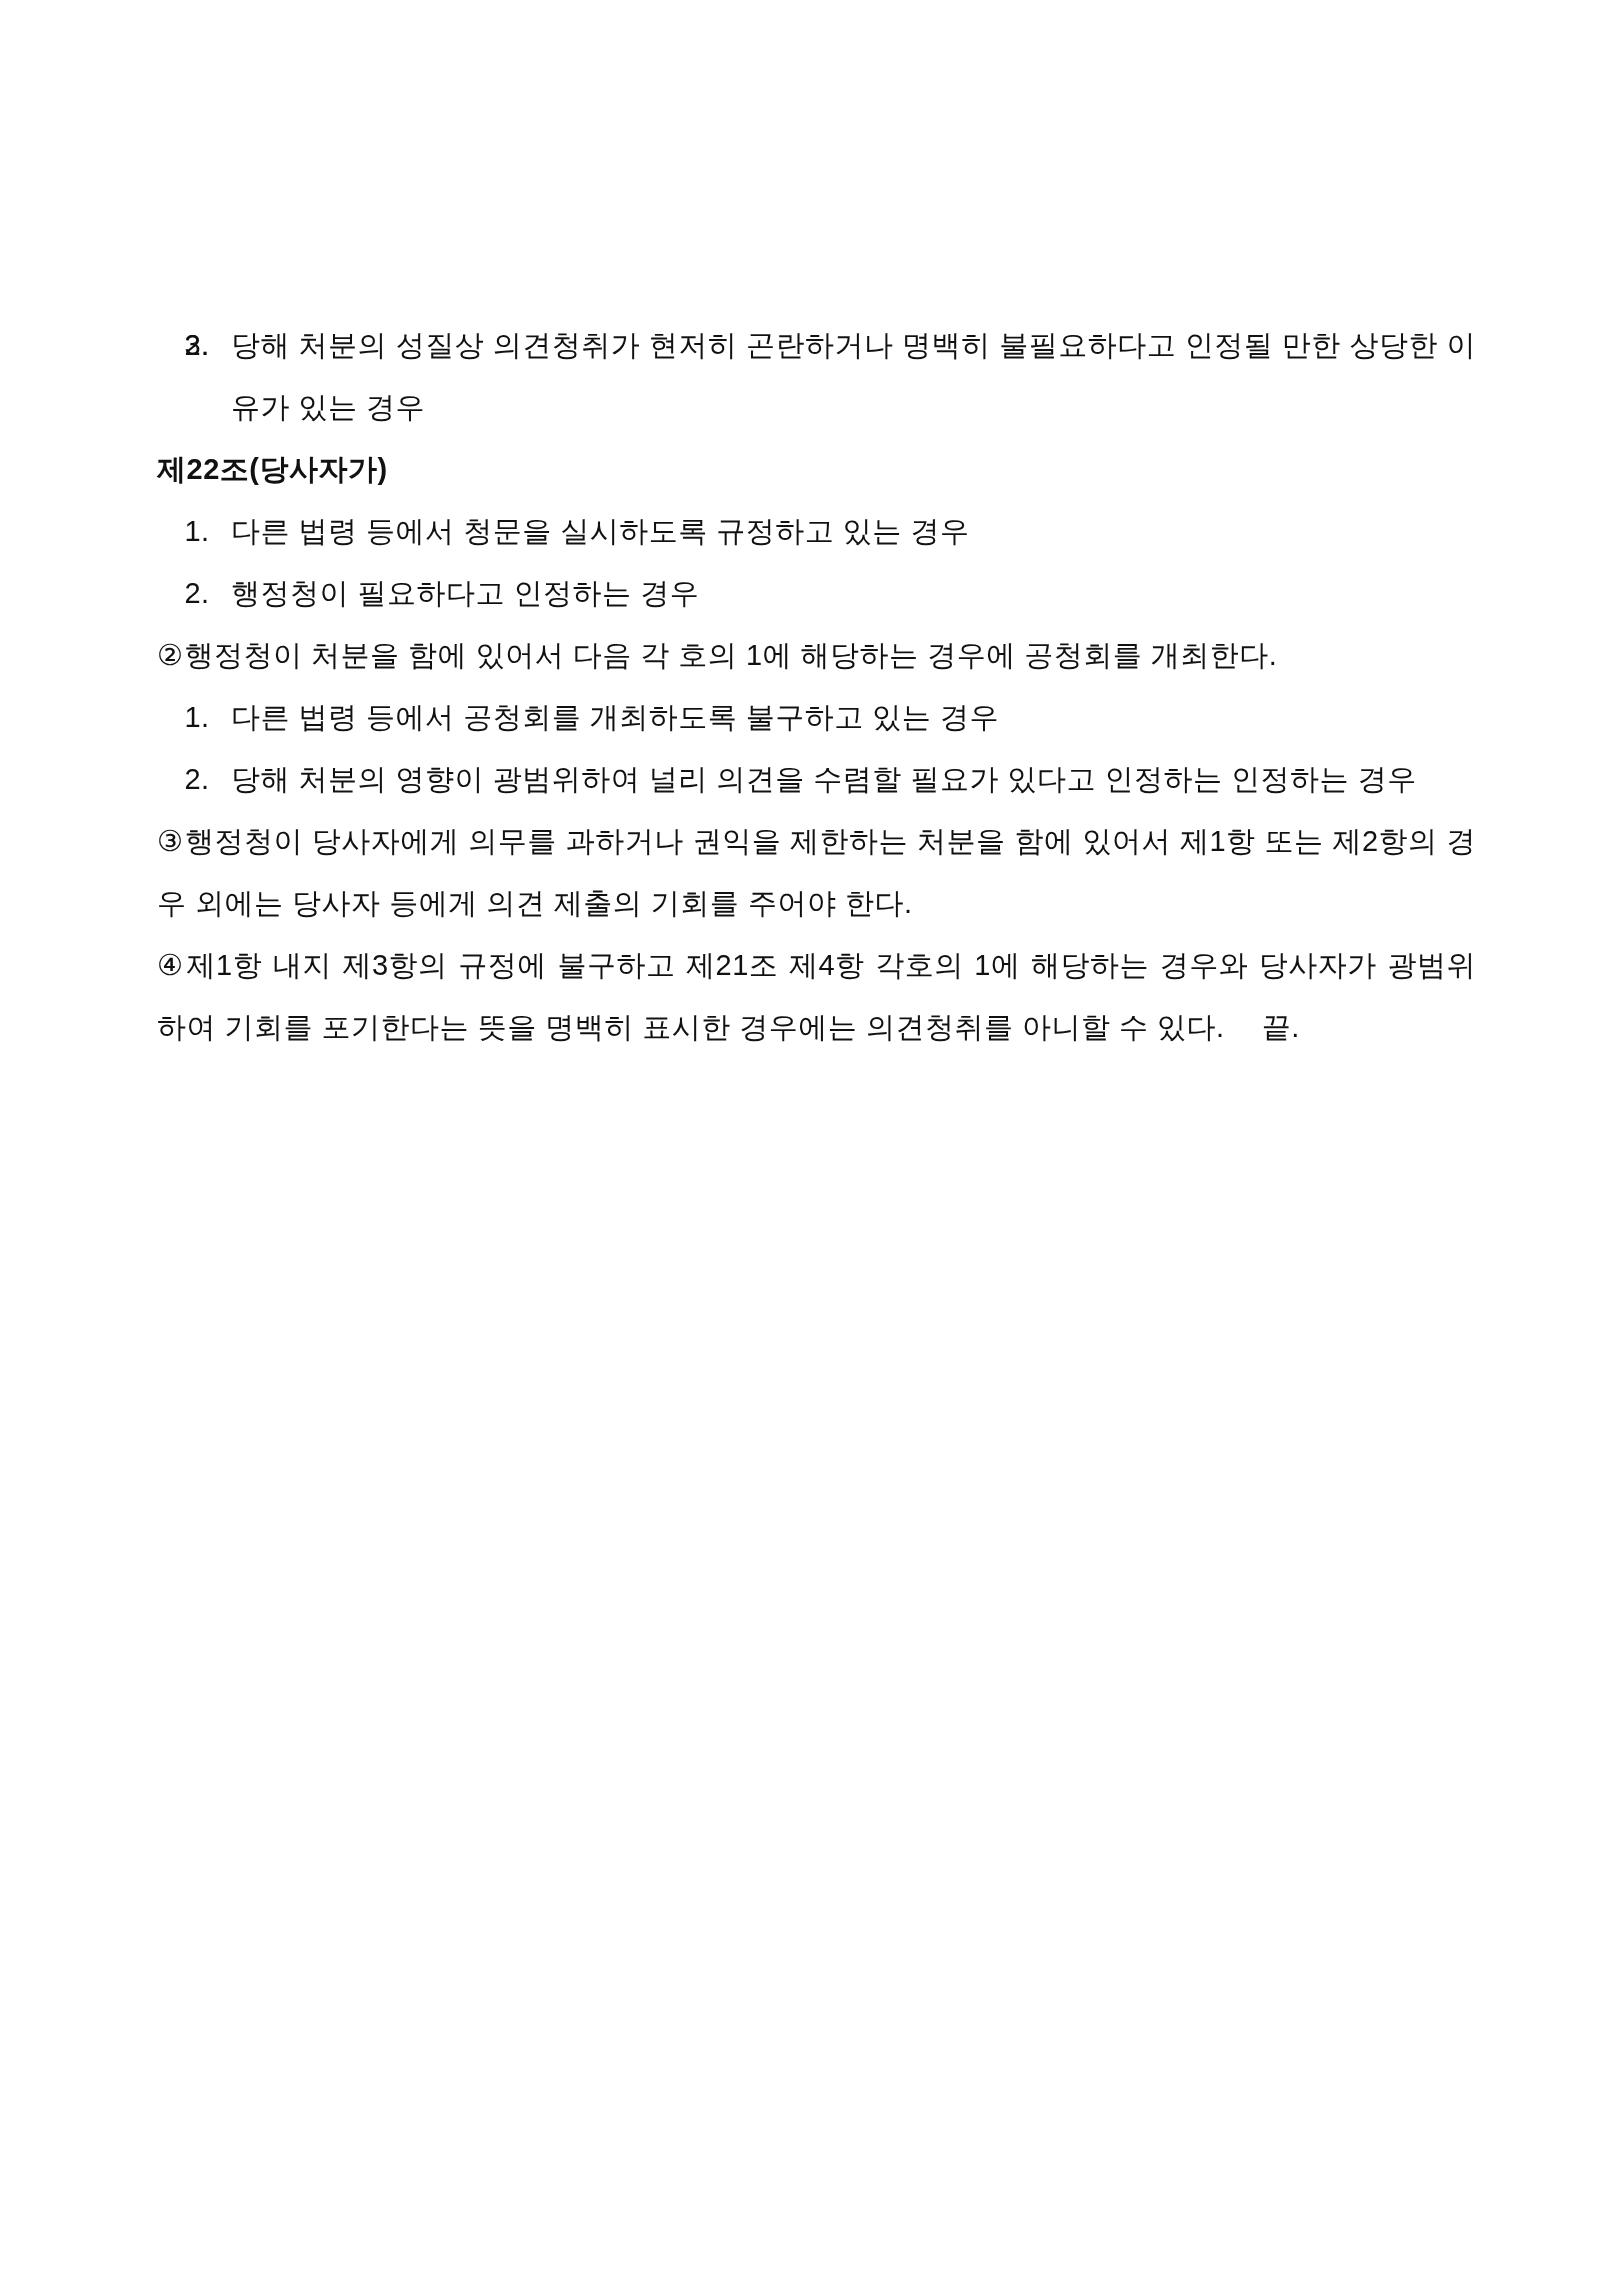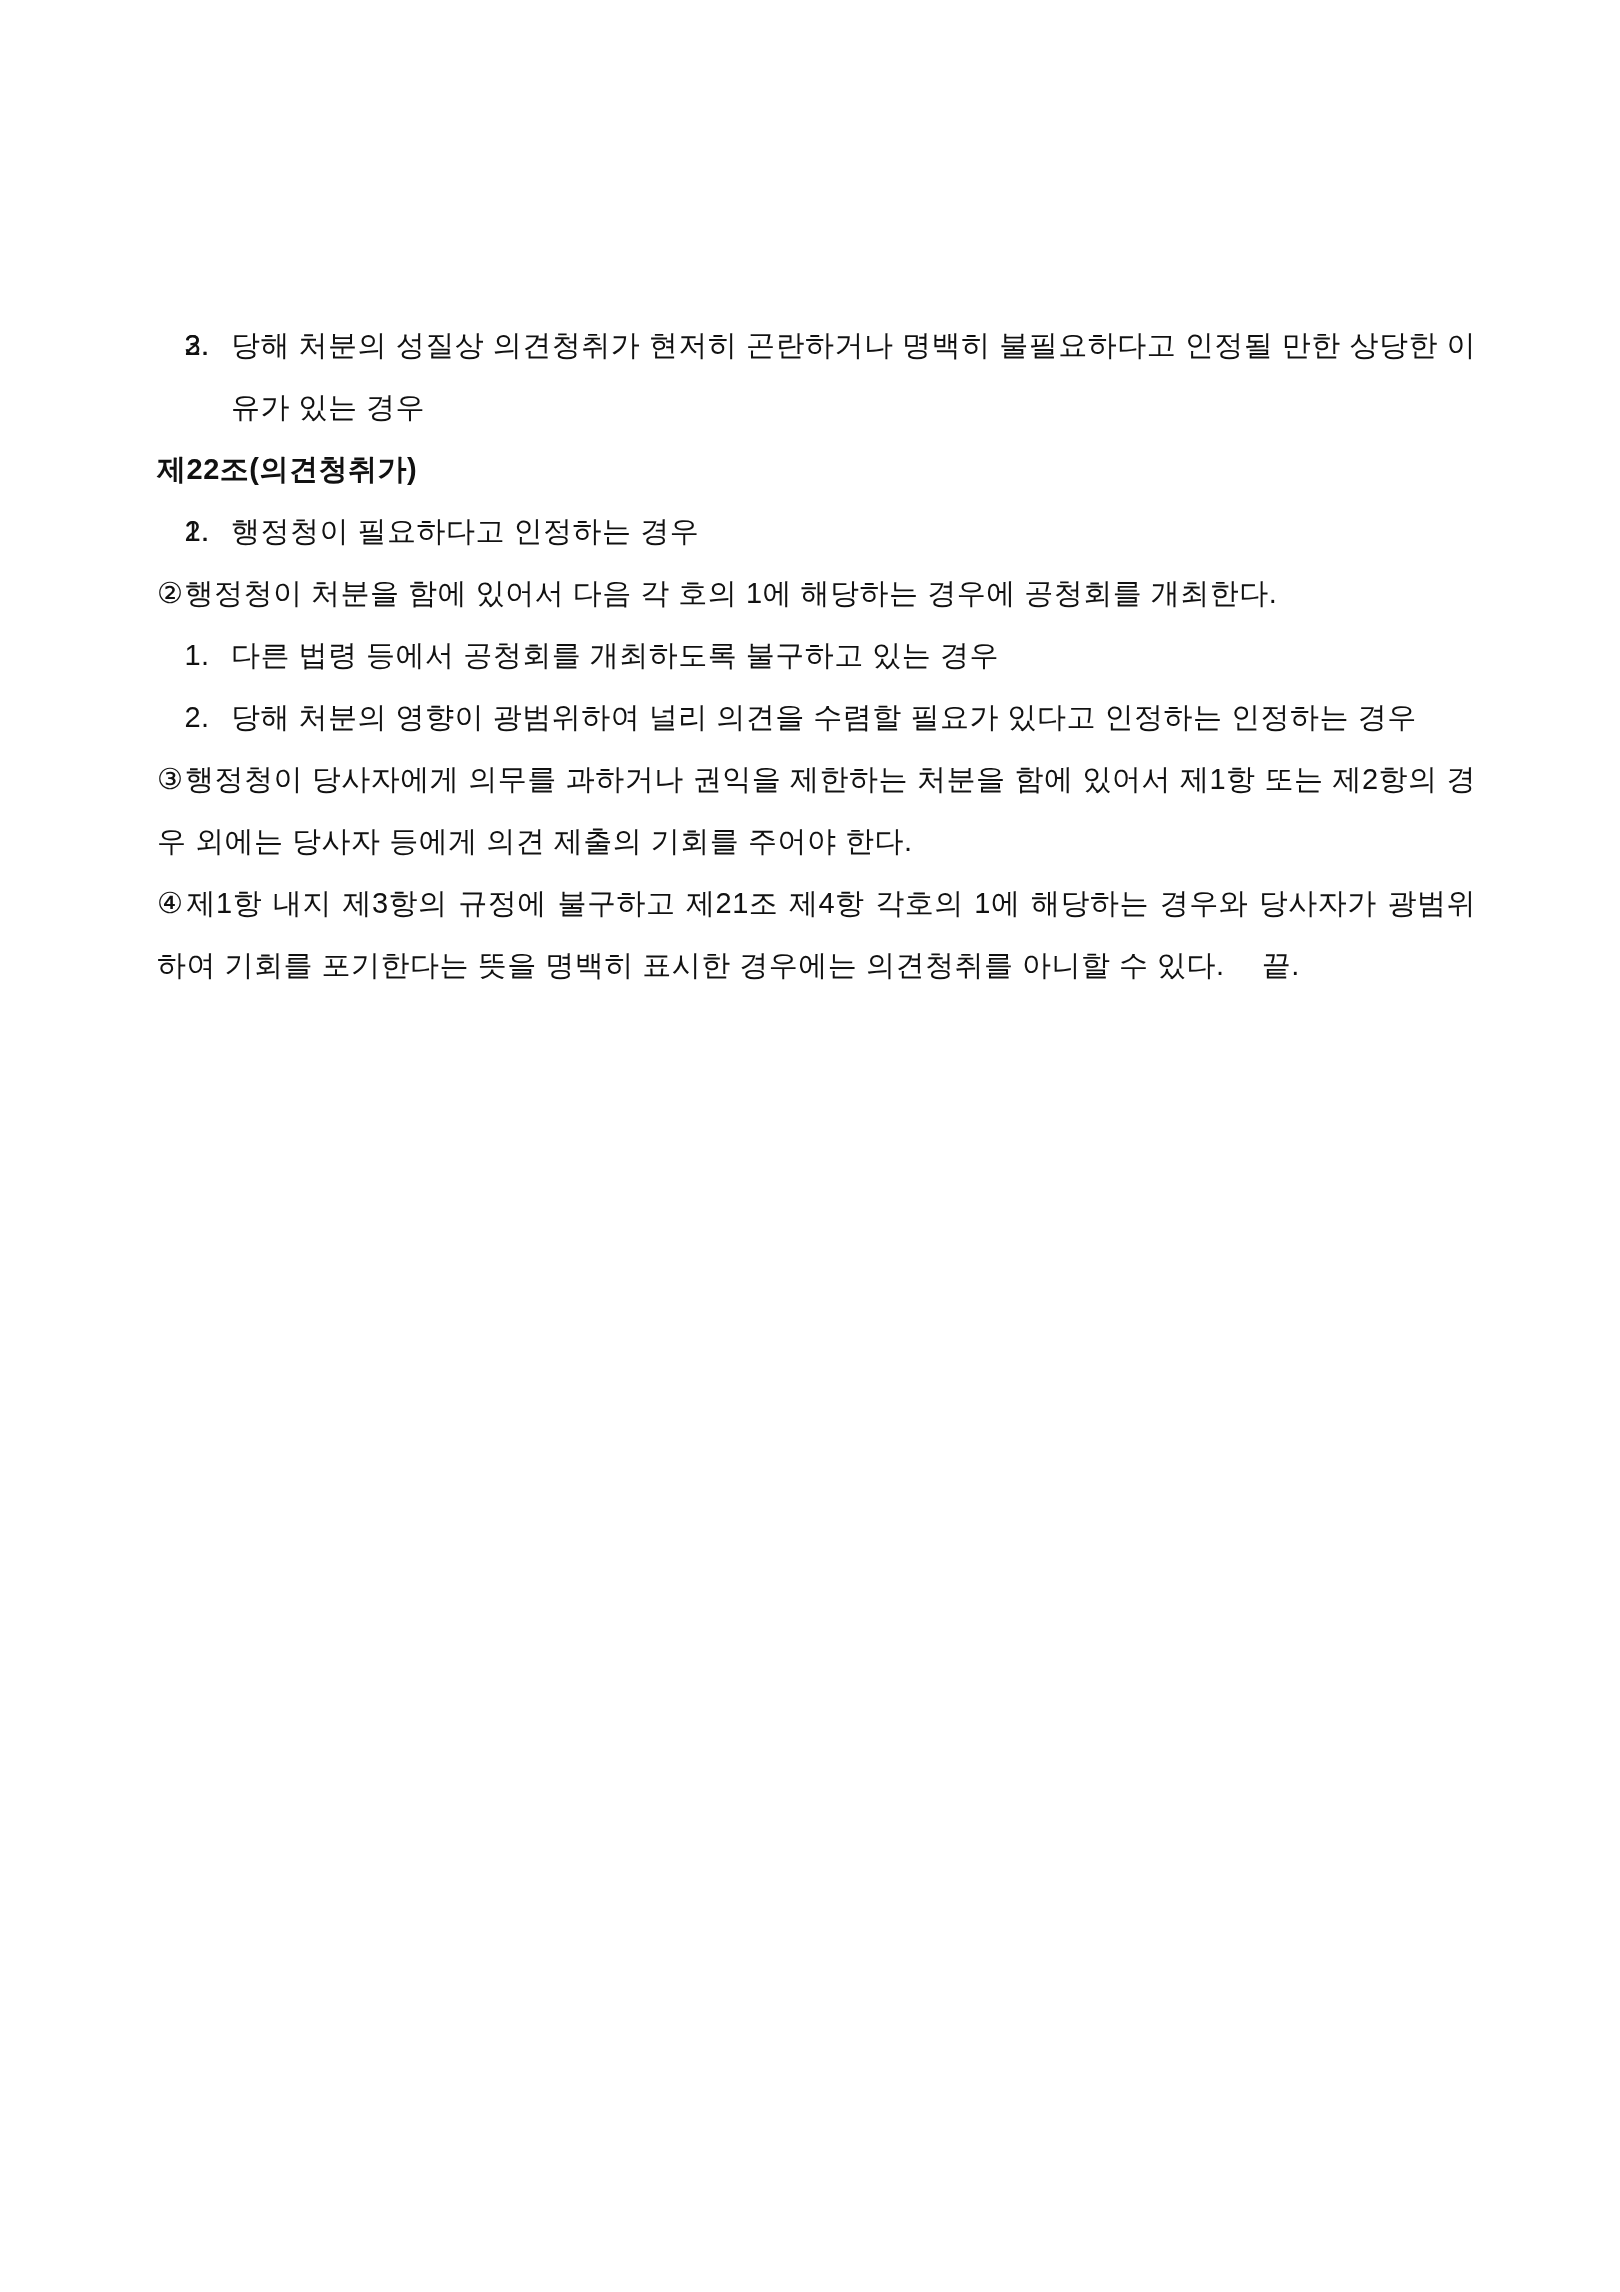--- a/index.html
+++ b/index.html
@@ -56,25 +56,26 @@
 
     <p class="num-item">
       <span class="num">2.</span>
     </p>
 
     <p class="num-item">
       <span class="num">3.</span>
       <span>당해 처분의 성질상 의견청취가 현저히 곤란하거나 명백히 불필요하다고 인정될 만한 상당한 이유가 있는 경우</span>
     </p>
 
-    <p class="heading">제22조(의견청취가)</p>
+    <p class="heading">제22조(당사자가)</p>
 
 
     <p class="num-item">
       <span class="num">1.</span>
+      <span>다른 법령 등에서 청문을 실시하도록 규정하고 있는 경우</span>
     </p>
 
     <p class="num-item">
       <span class="num">2.</span>
       <span>행정청이 필요하다고 인정하는 경우</span>
     </p>
 
     <p class="clause"><span class="marker">②</span><span>행정청이 처분을 함에 있어서 다음 각 호의 1에 해당하는 경우에 공청회를 개최한다.</span></p>
 
     <p class="num-item">

